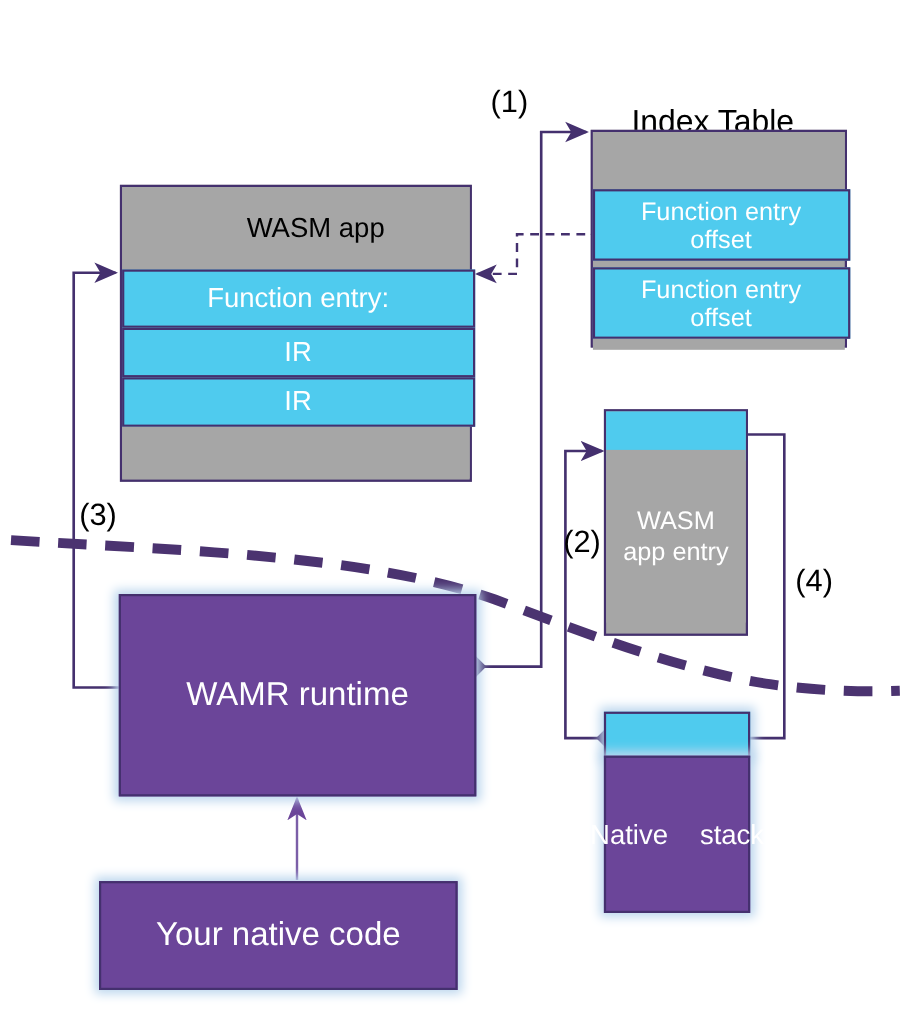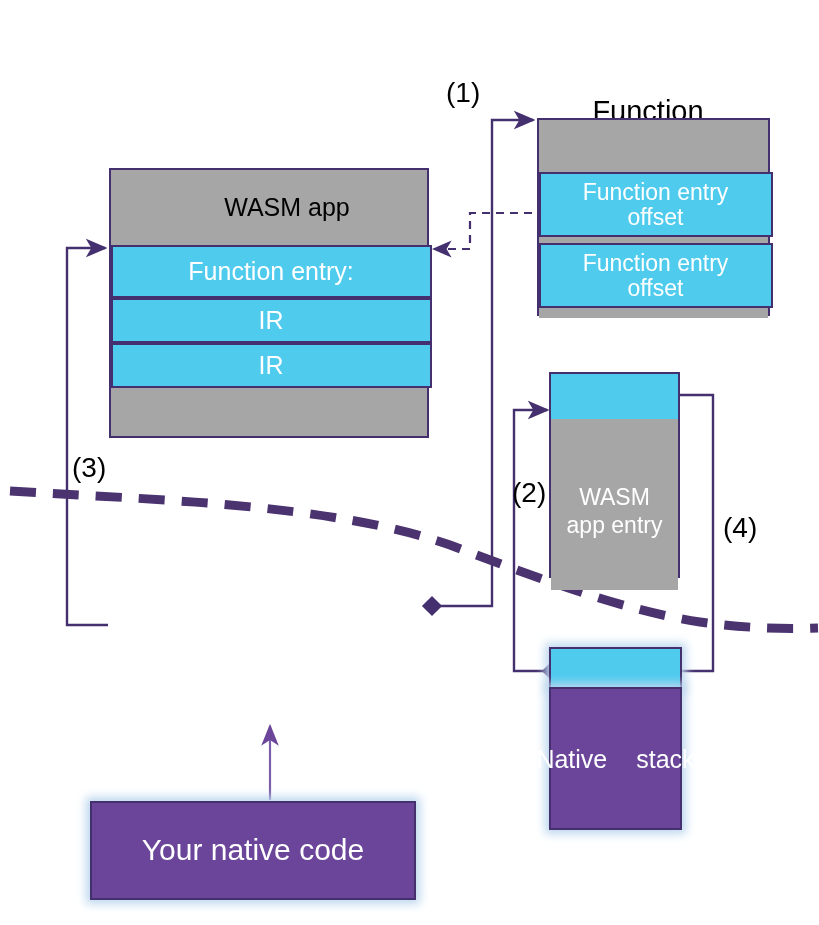--- a/index.html
+++ b/index.html
@@ -120,21 +120,20 @@
     </div>
 
     <div class="seg cyan inner-line" style="left:-0.5px; top:173px; width:321px; height:45px;">
       <span class="label-light" style="font-size:25px;">IR</span>
     </div>
 
     <div class="seg grey" style="left:0; top:218px; width:100%; height:47px;"></div>
   </div>
 
   <div class="free-text" style="left:523px; top:28px; width:250px; font-size:29px;">
-    <div>Function</div>
     <div>Index Table</div>
   </div>
 
   <div class="blk outline" style="left:537px; top:118px; width:233px; height:198px; background:#a6a6a6; display:block;">
     <div class="seg grey" style="left:0; top:0; width:100%; height:52px;"></div>
 
     <div class="seg cyan inner-line" style="left:-0.5px; top:52px; width:234px; height:65px; flex-direction:column; line-height:1.05;">
       <span class="label-light" style="font-size:23px;">Function entry</span>
       <span class="label-light" style="font-size:23px;">offset</span>
     </div>
@@ -142,33 +141,36 @@
     <div class="seg cyan inner-line" style="left:-0.5px; top:123px; width:234px; height:65px; flex-direction:column; line-height:1.05;">
       <span class="label-light" style="font-size:23px;">Function entry</span>
       <span class="label-light" style="font-size:23px;">offset</span>
     </div>
 
     <div class="seg grey" style="left:0; top:188px; width:100%; height:10px;"></div>
   </div>
 
   <div class="blk outline" style="left:549px; top:372px; width:131px; height:206px; background:#a6a6a6; display:block;">
     <div class="seg cyan" style="left:0; top:0; width:100%; height:45px;"></div>
-    <div class="seg grey" style="left:0; top:59px; width:100%; height:157px; flex-direction:column; line-height:1.2;">
+    <div class="seg grey" style="left:0; top:35px; width:100%; height:157px; flex-direction:column; line-height:1.2;">
       <span class="label-light" style="font-size:23px;">WASM</span>
       <span class="label-light" style="font-size:23px;">app entry</span>
     </div>
   </div>
 
   <div class="seg cyan outline glow" style="left:549px; top:647px; width:133px; height:42px;"></div>
 
   <div class="blk purple outline glow" style="left:549px; top:687px; width:133px; height:143px; flex-direction:row; line-height:1.2;">
     <span class="label-light" style="font-size:25px;">Native</span>
     <span class="label-light" style="font-size:25px;margin-left:29px;">stack</span>
   </div>
 
+  <div class="blk purple outline glow" style="left:108px; top:540px; width:325px; height:184px;">
+    <span class="label-light" style="font-size:30px;">WAMR runtime</span>
+  </div>
 
   <div class="blk purple outline glow" style="left:90px; top:801px; width:326px; height:99px;">
     <span class="label-light" style="font-size:30px;">Your native code</span>
   </div>
 
   <div class="free-text" style="left:446px; top:77px; font-size:28px;">(1)</div>
 
   <div class="free-text" style="left:512px; top:477px; font-size:28px;">(2)</div>
 
   <div class="free-text" style="left:72px; top:452px; font-size:28px;">(3)</div>

